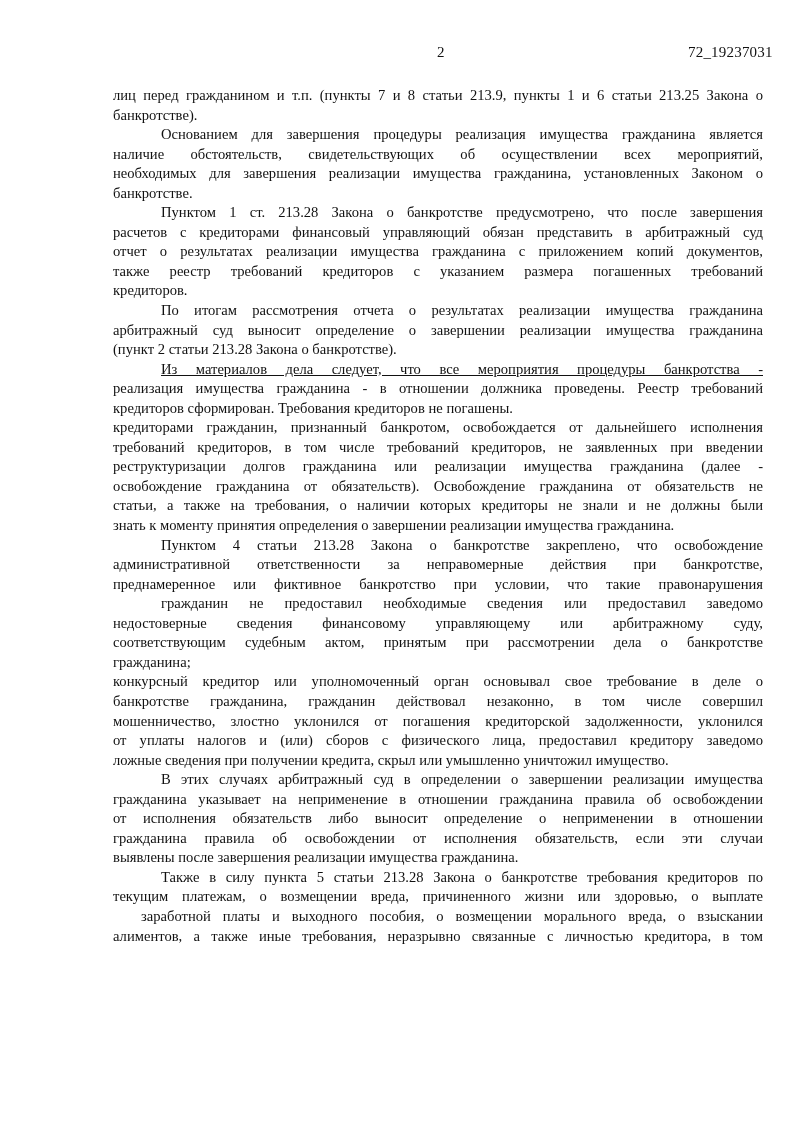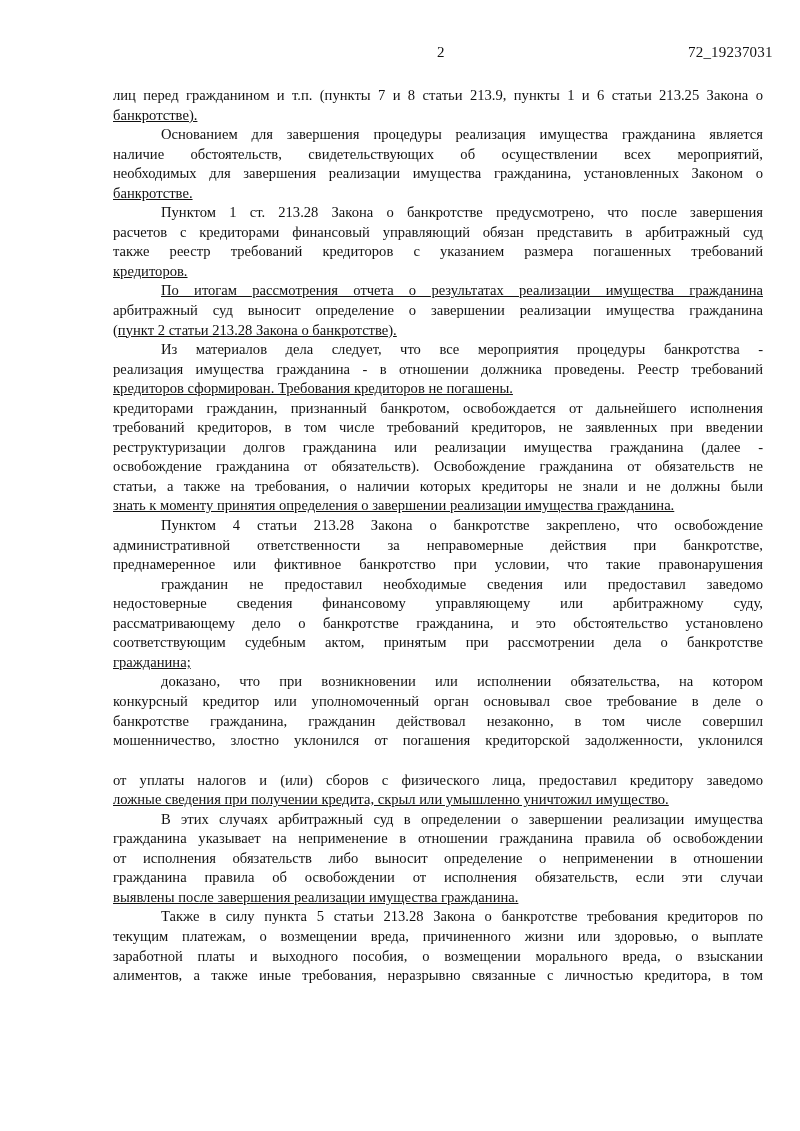--- a/index.html
+++ b/index.html
@@ -10,21 +10,21 @@
     font-family: "Liberation Serif", "DejaVu Serif", serif;
   }
   .header { position: absolute; top: 44px; left: 0; width: 800px; height: 22px; font-size: 15px; }
   .page-num { position: absolute; left: 437px; top: 0; }
   .case-num { position: absolute; left: 664px; top: 0; letter-spacing: 0.2px; margin-left: 24px; }
   .body { position: absolute; left: 113px; top: 86px; width: 650px; font-size: 14.6px; }
   .line {
     height: 19.55px; line-height: 19.55px; white-space: nowrap;
     text-align: justify; text-align-last: justify; overflow: visible;
   }
-  .line.last { text-align-last: left; text-decoration: underline; }
+  .line.last { text-align-last: left; }
   .line.indent { padding-left: 48px; }
   .para { margin: 0; }
 </style>
 </head>
 <body>
 
 <div class="page">
   <div class="header">
     <span class="page-num">2</span>
     <span class="case-num">72_19237031</span>
@@ -36,30 +36,31 @@
       </div>
       <div class="para">
         <div class="line indent" style="white-space: normal; word-spacing: 0px;">Основанием для завершения процедуры реализация имущества гражданина является</div>
         <div class="line" style="white-space: normal; word-spacing: 0px;">наличие обстоятельств, свидетельствующих об осуществлении всех мероприятий,</div>
         <div class="line" style="white-space: normal; word-spacing: 0px;">необходимых для завершения реализации имущества гражданина, установленных Законом о</div>
         <div class="line last">банкротстве.</div>
       </div>
       <div class="para">
         <div class="line indent" style="white-space: normal; word-spacing: 0px;">Пунктом 1 ст. 213.28 Закона о банкротстве предусмотрено, что после завершения</div>
         <div class="line" style="white-space: normal; word-spacing: 0px;">расчетов с кредиторами финансовый управляющий обязан представить в арбитражный суд</div>
+        <div class="line" style="white-space: normal; word-spacing: 0px;">отчет о результатах реализации имущества гражданина с приложением копий документов,</div>
         <div class="line" style="white-space: normal; word-spacing: 0px;">также реестр требований кредиторов с указанием размера погашенных требований</div>
         <div class="line last">кредиторов.</div>
       </div>
       <div class="para">
-        <div class="line indent" style="white-space: normal; word-spacing: 0px; text-decoration: underline;">По итогам рассмотрения отчета о результатах реализации имущества гражданина</div>
+        <div class="line indent" style="white-space: normal; word-spacing: 0px;">По итогам рассмотрения отчета о результатах реализации имущества гражданина</div>
         <div class="line" style="white-space: normal; word-spacing: 0px;">арбитражный суд выносит определение о завершении реализации имущества гражданина</div>
         <div class="line last">(пункт 2 статьи 213.28 Закона о банкротстве).</div>
       </div>
       <div class="para">
-        <div class="line indent" style="white-space: normal; word-spacing: 0px;">Из материалов дела следует, что все мероприятия процедуры банкротства -</div>
+        <div class="line indent" style="white-space: normal; word-spacing: 0px; text-decoration: underline;">Из материалов дела следует, что все мероприятия процедуры банкротства -</div>
         <div class="line" style="white-space: normal; word-spacing: 0px;">реализация имущества гражданина - в отношении должника  проведены. Реестр требований</div>
         <div class="line last">кредиторов сформирован. Требования кредиторов не погашены.</div>
       </div>
       <div class="para">
         <div class="line" style="white-space: normal; word-spacing: 0px;">кредиторами гражданин, признанный банкротом, освобождается от дальнейшего исполнения</div>
         <div class="line" style="white-space: normal; word-spacing: 0px;">требований кредиторов, в том числе требований кредиторов, не заявленных при введении</div>
         <div class="line" style="white-space: normal; word-spacing: 0px;">реструктуризации долгов гражданина или реализации имущества гражданина (далее -</div>
         <div class="line" style="white-space: normal; word-spacing: 0px;">освобождение гражданина от обязательств). Освобождение гражданина от обязательств не</div>
         <div class="line" style="white-space: normal; word-spacing: 0px;">статьи, а также на требования, о наличии которых кредиторы не знали и не должны были</div>
         <div class="line last">знать к моменту принятия определения о завершении реализации имущества гражданина.</div>
@@ -67,39 +68,37 @@
       <div class="para">
         <div class="line indent" style="white-space: normal; word-spacing: 0px;">Пунктом 4 статьи 213.28 Закона о банкротстве закреплено, что освобождение</div>
       </div>
       <div class="para">
         <div class="line" style="white-space: normal; word-spacing: 0px;">административной ответственности за неправомерные действия при банкротстве,</div>
         <div class="line" style="white-space: normal; word-spacing: 0px;">преднамеренное или фиктивное банкротство при условии, что такие правонарушения</div>
       </div>
       <div class="para">
         <div class="line indent" style="white-space: normal; word-spacing: 0px;">гражданин не предоставил необходимые сведения или предоставил заведомо</div>
         <div class="line" style="white-space: normal; word-spacing: 0px;">недостоверные сведения финансовому управляющему или арбитражному суду,</div>
-        <div class="line" style="white-space: normal; word-spacing: 0px;">рассматривающему дело о банкротстве гражданина, и это обстоятельство установлено</div>
         <div class="line" style="white-space: normal; word-spacing: 0px;">соответствующим судебным актом, принятым при рассмотрении дела о банкротстве</div>
         <div class="line last">гражданина;</div>
       </div>
       <div class="para">
-        <div class="line indent" style="white-space: normal; word-spacing: 0px;">доказано, что при возникновении или исполнении обязательства, на котором</div>
         <div class="line" style="white-space: normal; word-spacing: 0px;">конкурсный кредитор или уполномоченный орган основывал свое требование в деле о</div>
         <div class="line" style="white-space: normal; word-spacing: 0px;">банкротстве гражданина, гражданин действовал незаконно, в том числе совершил</div>
         <div class="line" style="white-space: normal; word-spacing: 0px;">мошенничество, злостно уклонился от погашения кредиторской задолженности, уклонился</div>
-        <div class="line" style="white-space: normal; word-spacing: 0px; margin-top: 20px;">от уплаты налогов и (или) сборов с физического лица, предоставил кредитору заведомо</div>
+        <div class="line" style="white-space: normal; word-spacing: 0px;">от уплаты налогов и (или) сборов с физического лица, предоставил кредитору заведомо</div>
         <div class="line last">ложные сведения при получении кредита, скрыл или умышленно уничтожил имущество.</div>
       </div>
       <div class="para">
         <div class="line indent" style="white-space: normal; word-spacing: 0px;">В этих случаях арбитражный суд в определении о завершении реализации имущества</div>
         <div class="line" style="white-space: normal; word-spacing: 0px;">гражданина указывает на неприменение в отношении гражданина правила об освобождении</div>
         <div class="line" style="white-space: normal; word-spacing: 0px;">от исполнения обязательств либо выносит определение о неприменении в отношении</div>
         <div class="line" style="white-space: normal; word-spacing: 0px;">гражданина правила об освобождении от исполнения обязательств, если эти случаи</div>
         <div class="line last">выявлены после завершения реализации имущества гражданина.</div>
       </div>
       <div class="para">
         <div class="line indent" style="white-space: normal; word-spacing: 0px;">Также в силу пункта 5 статьи 213.28 Закона о банкротстве требования кредиторов по</div>
         <div class="line" style="white-space: normal; word-spacing: 0px;">текущим платежам, о возмещении вреда, причиненного жизни или здоровью, о выплате</div>
-        <div class="line" style="white-space: normal; word-spacing: 0px;">заработной платы и выходного пособия, о возмещении морального вреда, о взыскании</div>
+        <div class="line" style="white-space: normal; word-spacing: 0px; margin-left: 28px;">заработной платы и выходного пособия, о возмещении морального вреда, о взыскании</div>
         <div class="line" style="white-space: normal; word-spacing: 0px;">алиментов, а также иные требования, неразрывно связанные с личностью кредитора, в том</div>
       </div>
     </div>
 </div>
 
 </body></html>

